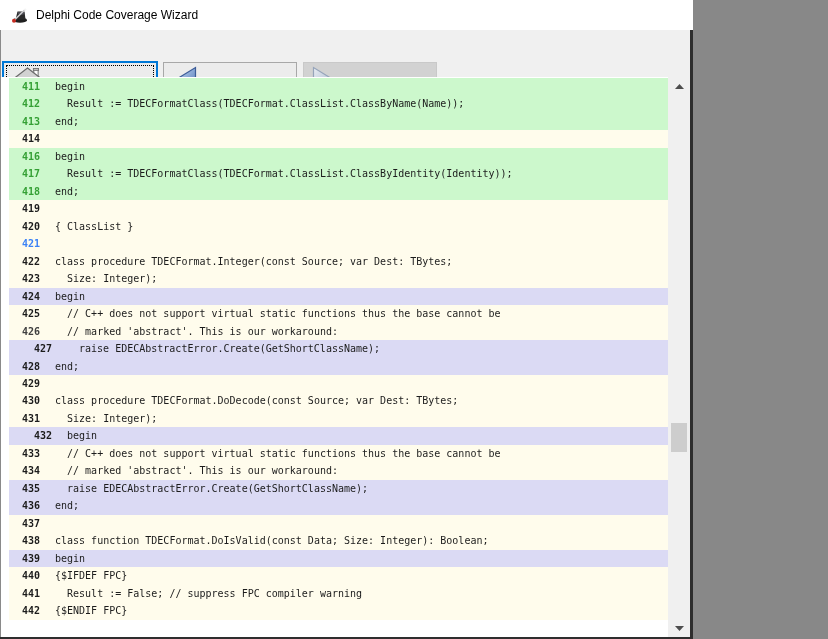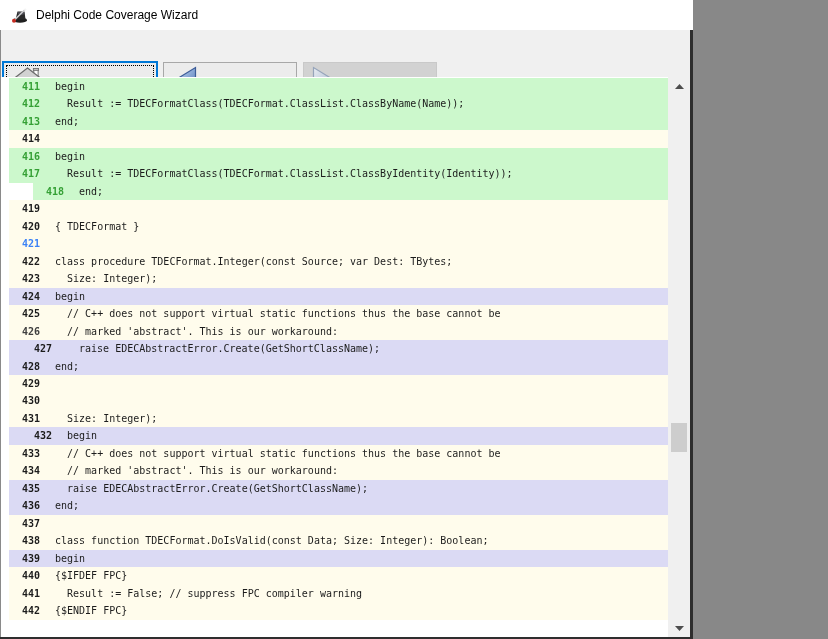--- a/index.html
+++ b/index.html
@@ -162,31 +162,31 @@
           <span class="line-code"></span>
         </div>
         <div class="code-row" style="background: rgb(204, 248, 204);">
           <span class="line-num" style="color: rgb(53, 160, 53);">416</span>
           <span class="line-code">begin</span>
         </div>
         <div class="code-row" style="background: rgb(204, 248, 204);">
           <span class="line-num" style="color: rgb(53, 160, 53);">417</span>
           <span class="line-code">  Result := TDECFormatClass(TDECFormat.ClassList.ClassByIdentity(Identity));</span>
         </div>
-        <div class="code-row" style="background: rgb(204, 248, 204); margin-left: 24px;">
+        <div class="code-row" style="background: rgb(204, 248, 204);">
           <span class="line-num" style="color: rgb(53, 160, 53);">418</span>
           <span class="line-code">end;</span>
         </div>
         <div class="code-row" style="background: rgb(255, 252, 236);">
           <span class="line-num" style="color: rgb(28, 28, 28);">419</span>
           <span class="line-code"></span>
         </div>
         <div class="code-row" style="background: rgb(255, 252, 236);">
           <span class="line-num" style="color: rgb(28, 28, 28);">420</span>
-          <span class="line-code">{ TDECFormat }</span>
+          <span class="line-code">{ ClassList }</span>
         </div>
         <div class="code-row" style="background: rgb(255, 252, 236);">
           <span class="line-num" style="color: #3b82f6;">421</span>
           <span class="line-code"></span>
         </div>
         <div class="code-row" style="background: rgb(255, 252, 236);">
           <span class="line-num" style="color: rgb(28, 28, 28);">422</span>
           <span class="line-code">class procedure TDECFormat.Integer(const Source; var Dest: TBytes;</span>
         </div>
         <div class="code-row" style="background: rgb(255, 252, 236);">
@@ -212,20 +212,21 @@
         <div class="code-row" style="background: rgb(219, 218, 244);">
           <span class="line-num" style="color: rgb(28, 28, 28);">428</span>
           <span class="line-code">end;</span>
         </div>
         <div class="code-row" style="background: rgb(255, 252, 236);">
           <span class="line-num" style="color: rgb(28, 28, 28);">429</span>
           <span class="line-code"></span>
         </div>
         <div class="code-row" style="background: rgb(255, 252, 236);">
           <span class="line-num" style="color: rgb(28, 28, 28);">430</span>
+          <span class="line-code">class procedure TDECFormat.DoDecode(const Source; var Dest: TBytes;</span>
         </div>
         <div class="code-row" style="background: rgb(255, 252, 236);">
           <span class="line-num" style="color: rgb(28, 28, 28);">431</span>
           <span class="line-code">  Size: Integer);</span>
         </div>
         <div class="code-row" style="background: rgb(219, 218, 244); padding-left: 12px;">
           <span class="line-num" style="color: rgb(28, 28, 28);">432</span>
           <span class="line-code">begin</span>
         </div>
         <div class="code-row" style="background: rgb(255, 252, 236);">

